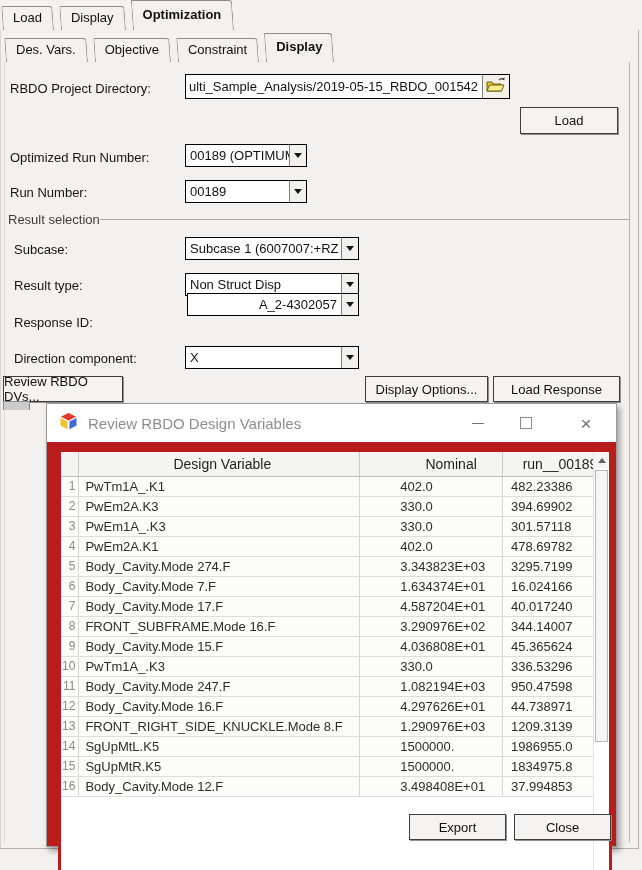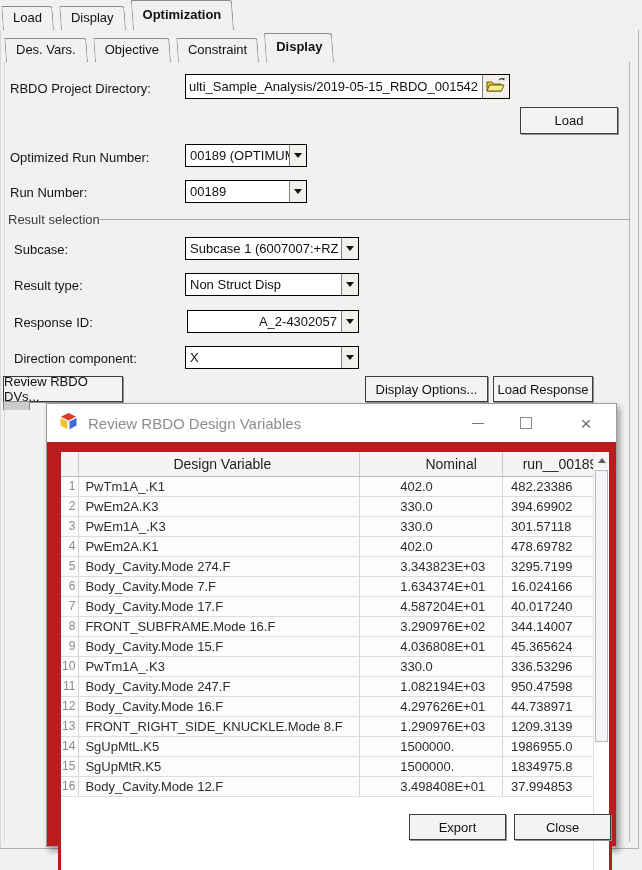--- a/index.html
+++ b/index.html
@@ -189,34 +189,34 @@
     <div class="combo-arrow"></div>
   </div>
 
   <div class="flabel" style="left:14px; top:278px;">Result type:</div>
   <div class="combo" style="left:185px; top:273px; width:174px;">
     <div class="combo-val">Non Struct Disp</div>
     <div class="combo-arrow"></div>
   </div>
 
   <div class="flabel" style="left:14px; top:315px;">Response ID:</div>
-  <div class="combo" style="left:187px; top:310px; width:172px;">
+  <div class="combo" style="left:187px; top:293px; width:172px;">
     <div class="combo-val right">A_2-4302057</div>
     <div class="combo-arrow"></div>
   </div>
 
   <div class="flabel" style="left:14px; top:351px;">Direction component:</div>
   <div class="combo" style="left:185px; top:346px; width:174px;">
     <div class="combo-val">X</div>
     <div class="combo-arrow"></div>
   </div>
 
   <div class="winbtn" style="left:365px; top:376px; width:123px; height:26px;">Display Options...</div>
   <div class="winbtn" style="left:3px; top:376px; width:120px; height:26px;">Review RBDO DVs...</div>
-  <div class="winbtn" style="left:493px; top:376px; width:100px; height:26px;">Load Response</div>
+  <div class="winbtn" style="left:493px; top:376px; width:127px; height:26px;">Load Response</div>
 
   <div id="hidden-fragment"></div>
 
   <div id="dialog">
     <div id="dlg-titlebar">
       <span>
         <svg width="19" height="19" viewBox="0 0 18 18">
           <polygon points="9,0.5 17,4.5 9,8.5 1,4.5" fill="#e23b2e" stroke="#fff" stroke-width="0.8"></polygon>
           <polygon points="1,5 8.5,8.8 8.5,17 1,13" fill="#f2c230" stroke="#fff" stroke-width="0.8"></polygon>
           <polygon points="17,5 9.5,8.8 9.5,17 17,13" fill="#3f6ad8" stroke="#fff" stroke-width="0.8"></polygon>

